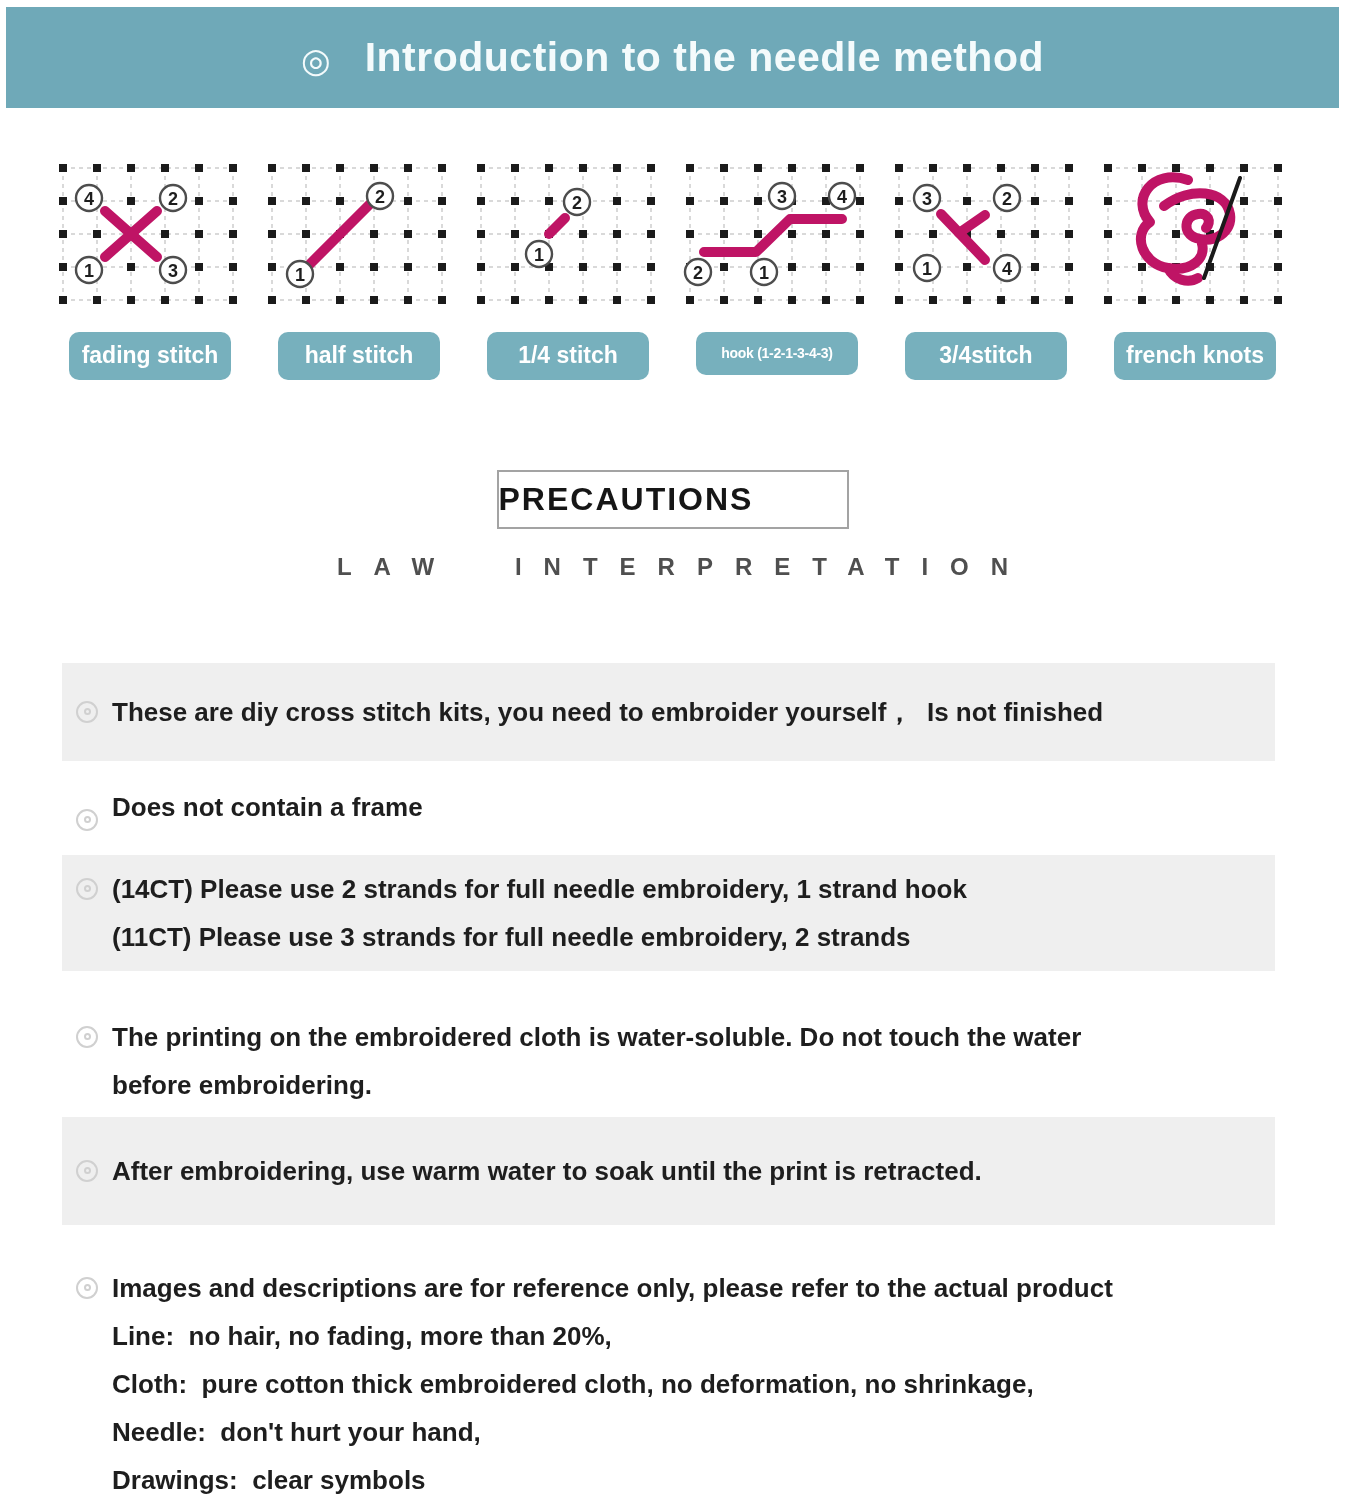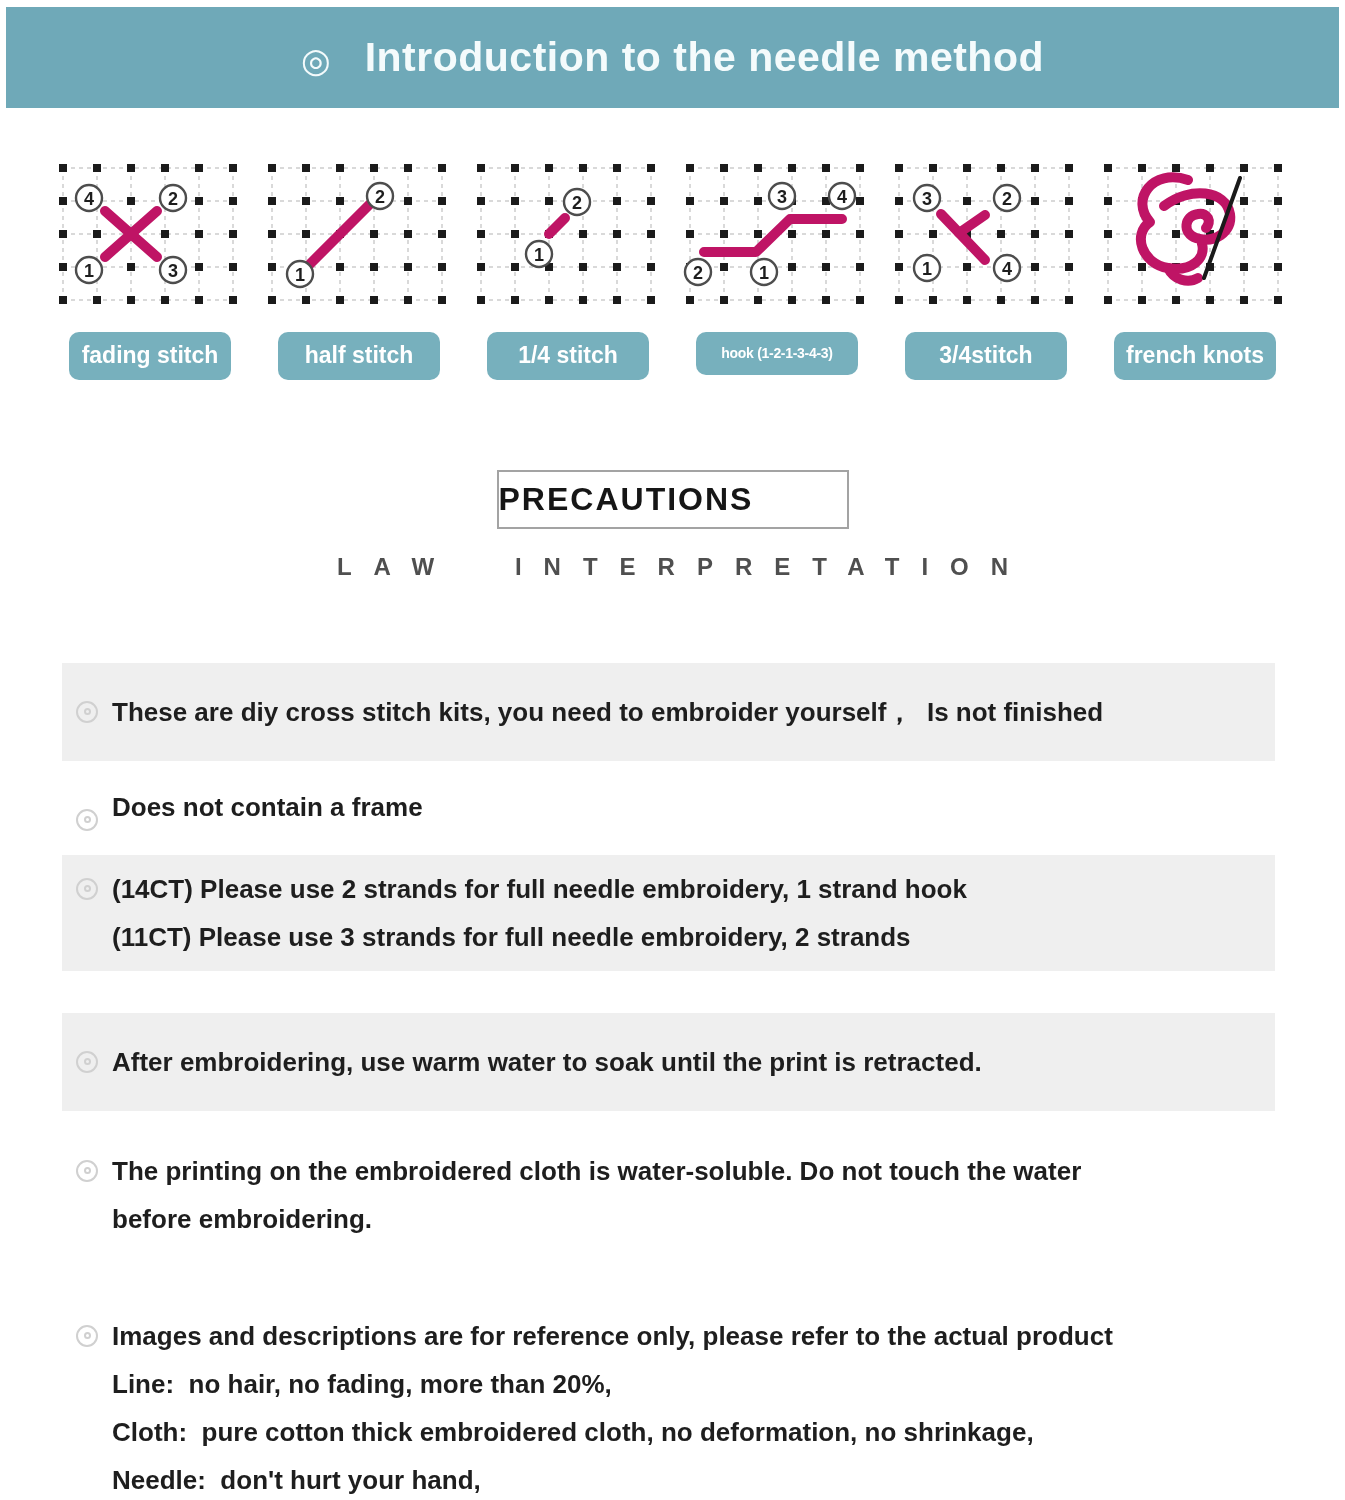--- a/index.html
+++ b/index.html
@@ -425,35 +425,35 @@
       </div>
       <div class="note shaded multi">
         <span class="bullet">
           <span class="bullet-inner"></span>
         </span>
         <div class="note-text">
           <div class="note-line">(14CT) Please use 2 strands for full needle embroidery, 1 strand hook</div>
           <div class="note-line">(11CT) Please use 3 strands for full needle embroidery, 2 strands</div>
         </div>
       </div>
-      <div class="note shaded">
-        <span class="bullet">
-          <span class="bullet-inner"></span>
-        </span>
-        <div class="note-text">
-          <div class="note-line">After embroidering, use warm water to soak until the print is retracted.</div>
-        </div>
-      </div>
       <div class="note">
         <span class="bullet">
           <span class="bullet-inner"></span>
         </span>
         <div class="note-text">
           <div class="note-line">The printing on the embroidered cloth is water-soluble. Do not touch the water</div>
           <div class="note-line">before embroidering.</div>
+        </div>
+      </div>
+      <div class="note shaded">
+        <span class="bullet">
+          <span class="bullet-inner"></span>
+        </span>
+        <div class="note-text">
+          <div class="note-line">After embroidering, use warm water to soak until the print is retracted.</div>
         </div>
       </div>
       <div class="note">
         <span class="bullet">
           <span class="bullet-inner"></span>
         </span>
         <div class="note-text">
           <div class="note-line">Images and descriptions are for reference only, please refer to the actual product</div>
           <div class="note-line">Line:  no hair, no fading, more than 20%,</div>
           <div class="note-line">Cloth:  pure cotton thick embroidered cloth, no deformation, no shrinkage,</div>

